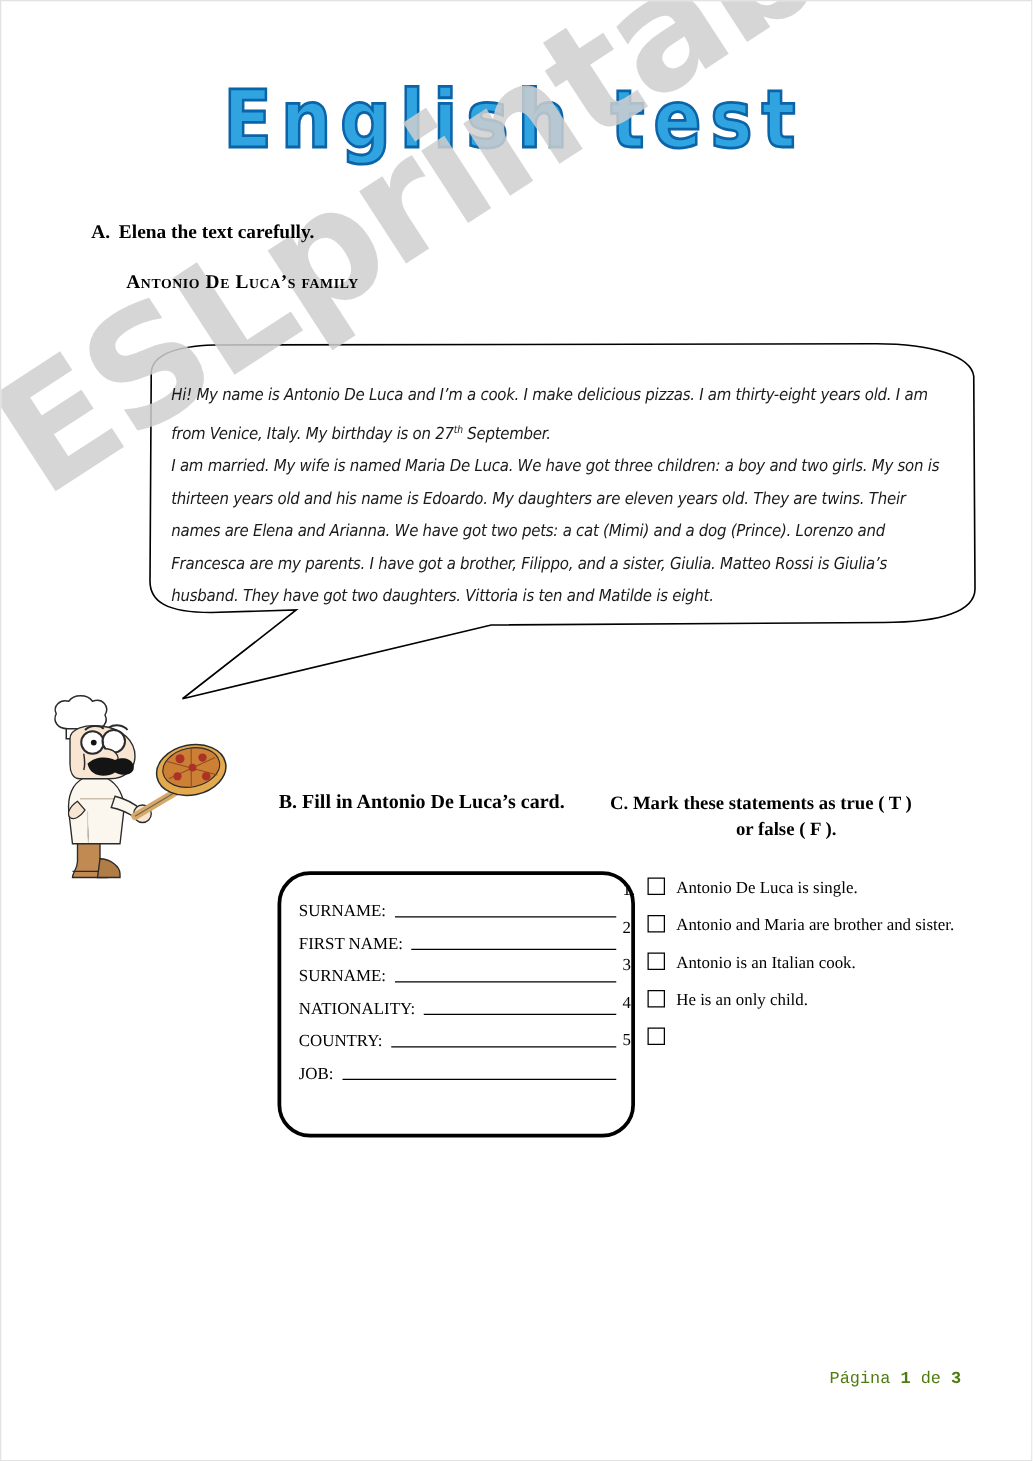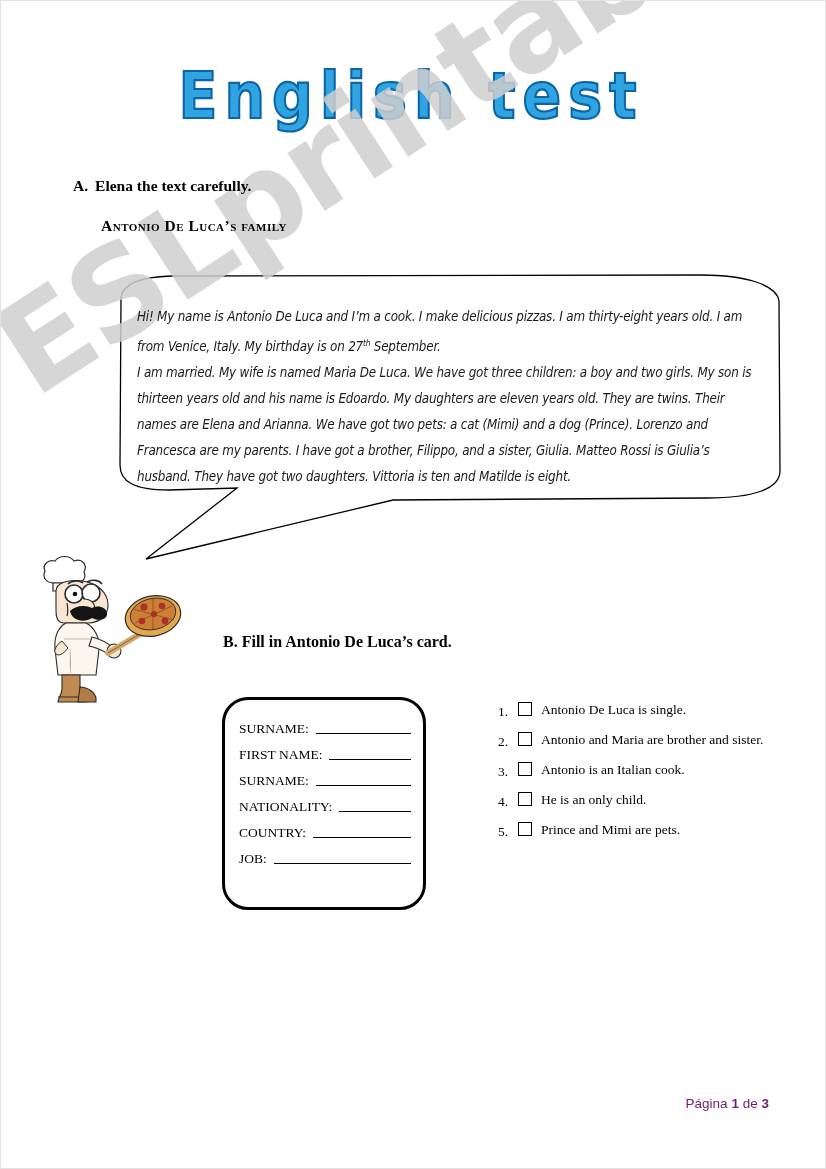--- a/index.html
+++ b/index.html
@@ -150,21 +150,21 @@
     display: block;
     text-align: center;
     padding-right: 18px;
   }
 
   
   .card {
     position: absolute;
     left: 221px;
     top: 696px;
-    width: 204px;
+    width: 286px;
     height: 213px;
     border: 3.5px solid #000;
     border-radius: 26px;
     box-sizing: border-box;
     background: transparent;
     z-index: 4;
   }
   .card-fields {
     position: absolute;
     left: 14px;
@@ -221,23 +221,23 @@
     margin-top: 1px;
     background: #fff;
   }
   .stmt .txt { flex: 1 1 auto; }
 
   
   .footer {
     position: absolute;
     right: 56px;
     bottom: 57px;
-    font-family: Liberation Sans, sans-serif;
+    font-family: Liberation Mono, monospace;
     font-size: 13.5px;
-    color: #701a75;
+    color: #4d7c0f;
     z-index: 4;
     margin-top: 43px;
   }
   .footer b { font-weight: bold; }
 </style>
 </head>
 <body>
 
 <div class="page">
 
@@ -333,20 +333,24 @@
       <path d="M24 144 L52 144" stroke="#2b2b2b" stroke-width="1"></path>
       <path d="M46 134 C54 134 62 140 62 146 L62 149 L44 149 Z" fill="#b07d47" stroke="#2b2b2b" stroke-width="1.1"></path>
     </g>
   </svg>
 
   <div class="sec-b-head">
     <span>B.</span>
     <span>Fill in Antonio De Luca’s card.</span>
   </div>
 
+  <div class="sec-c-head">
+    <span>C. Mark these statements as true ( T )</span>
+    <span class="line2">or false ( F ).</span>
+  </div>
 
   <div class="card">
     <div class="card-fields">
 
       <div class="card-row">
         <span class="lbl">SURNAME:</span>
         <span class="rule"></span>
       </div>
 
       <div class="card-row">
@@ -400,21 +404,20 @@
 
     <div class="stmt">
       <span class="num">4.</span>
       <span class="box"></span>
       <span class="txt">He is an only child.</span>
     </div>
 
     <div class="stmt">
       <span class="num">5.</span>
       <span class="box"></span>
-      <span class="txt">Prince and Mimi are pets.</span>
     </div>
 
   </div>
 
   <div class="footer">
     <span>Página</span>
     <b>1</b>
     <span>de</span>
     <b>3</b>
   </div>

